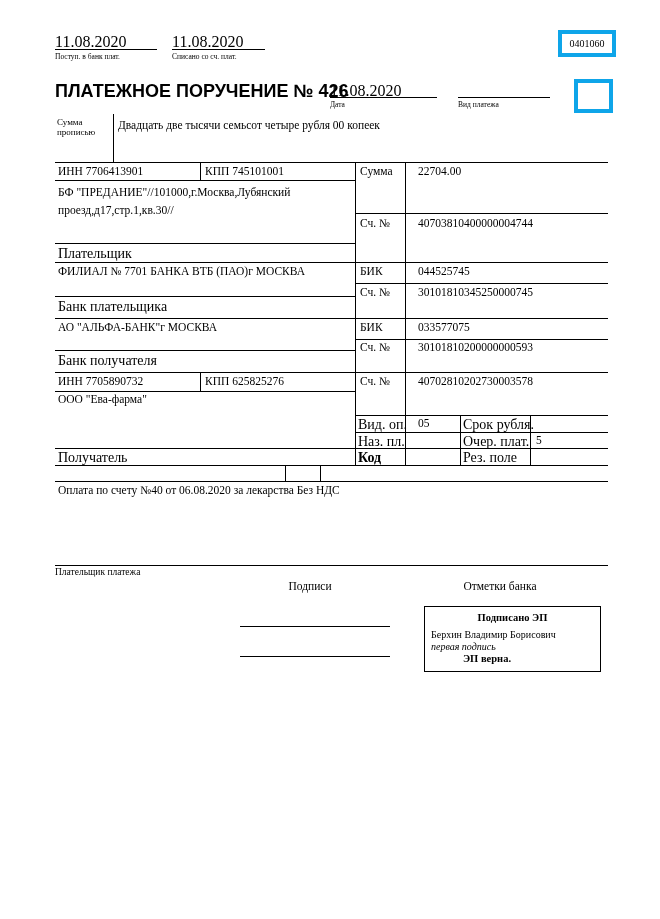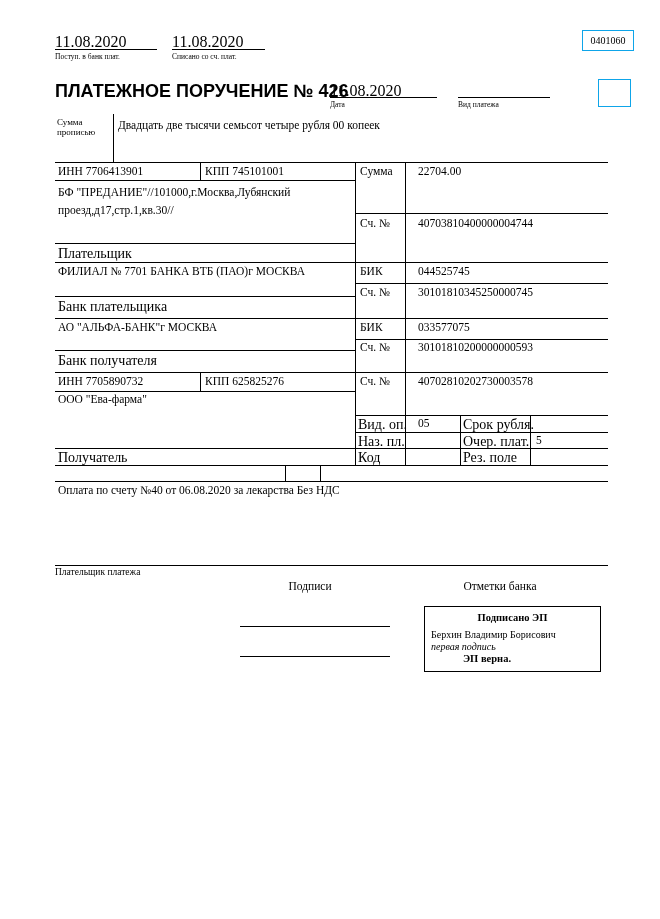--- a/index.html
+++ b/index.html
@@ -5,21 +5,21 @@
   html,body{margin:0;padding:0;background:#e8e8e8;}
   .page{position:relative;width:660px;height:919px;background:#ffffff;margin:0 auto;
         font-family:"Liberation Serif",serif;color:#000;overflow:hidden;}
   .t{position:absolute;font-size:11.5px;white-space:nowrap;line-height:1.15;}
   .wrap{white-space:normal;}
   .sm{font-size:7.5px;}
   .lab{font-size:14px;}
   .hl{position:absolute;height:1px;background:#000;}
   .vl{position:absolute;width:1px;background:#000;}
   .ubox{position:absolute;border-bottom:1px solid #000;font-size:16px;}
-  .box{position:absolute;border:1px solid #0ea5e9;margin-left:24px;}
+  .box{position:absolute;border:4px solid #0ea5e9;}
   .title{position:absolute;font-family:"Liberation Sans",sans-serif;font-weight:bold;font-size:18px;white-space:nowrap;}
   .pre{white-space:pre-line;}
   .center{text-align:center;}
   .bluebox{position:absolute;left:52px;top:578px;width:178px;height:132px;
            border:1px solid #1c1ca8;color:#1c1ca8;font-size:9.5px;line-height:12px;
            padding:5px 6px;box-sizing:border-box;}
   .stampbox{position:absolute;left:424px;top:606px;width:177px;height:66px;
             border:1px solid #000;box-sizing:border-box;font-size:10px;line-height:12px;}
   .stamp-title{font-weight:bold;font-size:10.5px;text-align:center;margin-top:5px;}
   .stamp-name{margin-top:5px;padding-left:6px;}
@@ -104,21 +104,21 @@
   <div class="t" style="left:418px;top:375px;">40702810202730003578</div>
   <div class="t" style="left:58px;top:393px;">ООО "Ева-фарма"</div>
   <div class="t lab" style="left:58px;top:450px;">Получатель</div>
 
   <div class="t lab" style="left:358px;top:417px;">Вид. оп.</div>
   <div class="t" style="left:418px;top:417px;">05</div>
   <div class="t lab" style="left:463px;top:417px;">Срок рубля.</div>
   <div class="t lab" style="left:358px;top:434px;">Наз. пл.</div>
   <div class="t lab" style="left:463px;top:434px;">Очер. плат.</div>
   <div class="t" style="left:536px;top:434px;">5</div>
-  <div class="t lab" style="left:358px;top:450px;">Код</div>
+  <div class="t lab" style="left:358px;top:450px;font-weight:bold;">Код</div>
   <div class="t lab" style="left:463px;top:450px;">Рез. поле</div>
 
   <div class="t" style="left:58px;top:484px;">Оплата по счету №40 от 06.08.2020 за лекарства Без НДС</div>
   <div class="hl" style="left:55px;top:565px;width:553px;"></div>
   <div class="t" style="left:55px;top:567px;font-size:9.5px;">Плательщик платежа</div>
 
   <div class="t center" style="left:230px;top:580px;width:160px;">Подписи</div>
   <div class="t center" style="left:415px;top:580px;width:170px;">Отметки банка</div>
   <div class="hl" style="left:240px;top:626px;width:150px;"></div>
   <div class="hl" style="left:240px;top:656px;width:150px;"></div>

